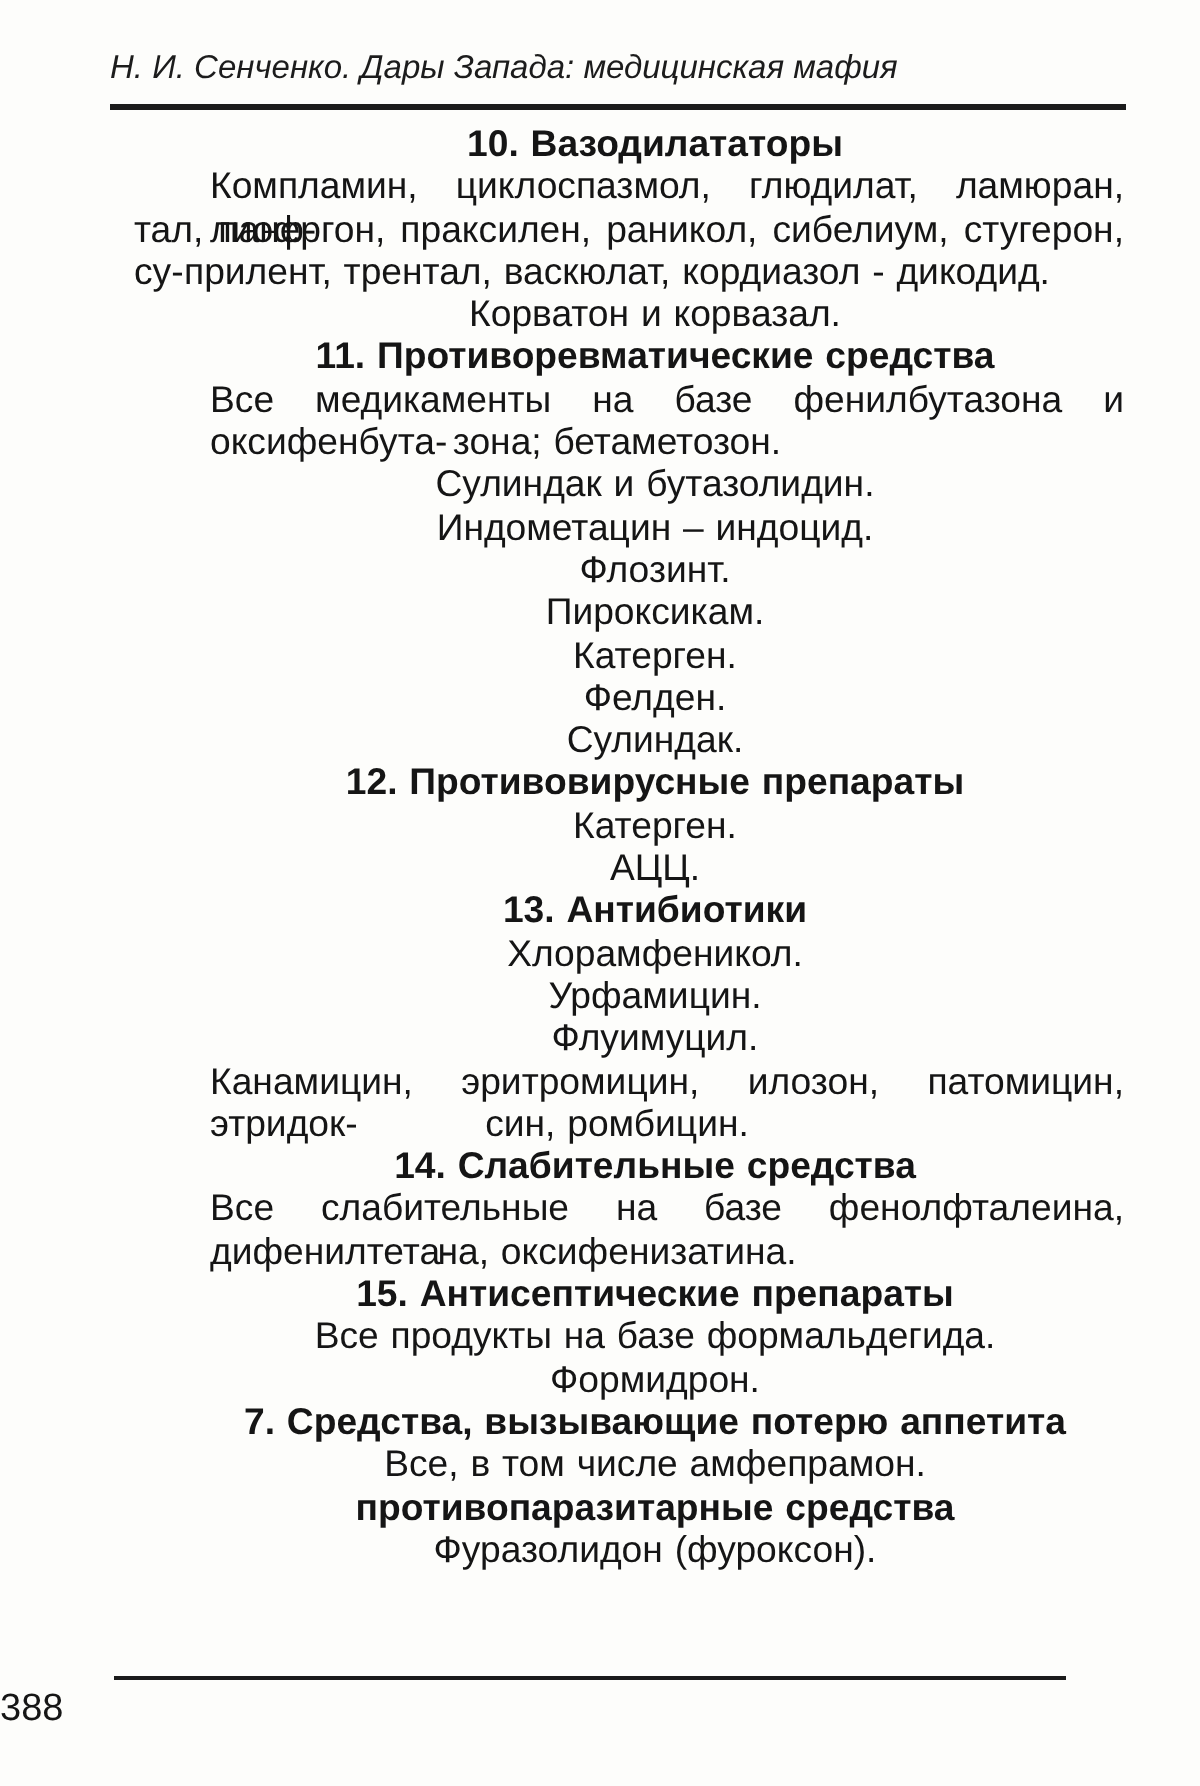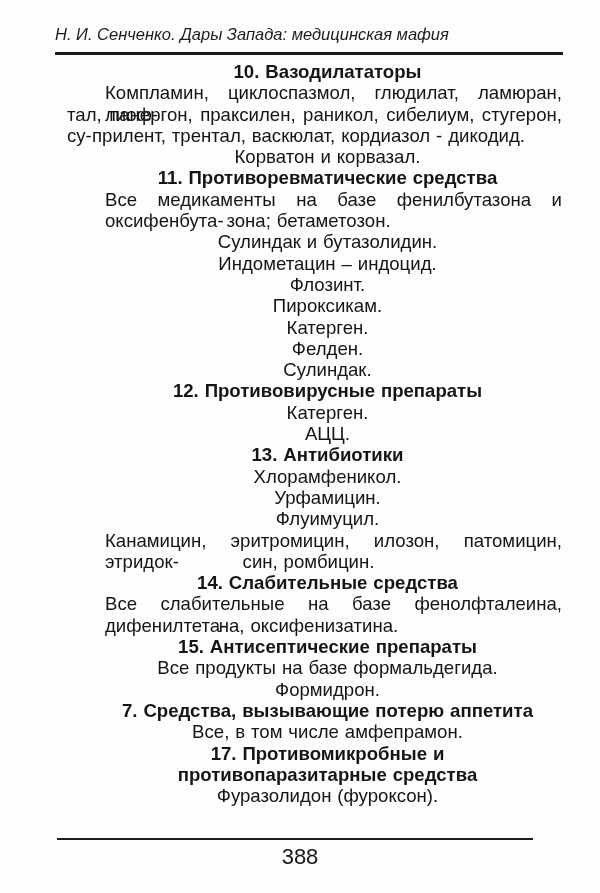--- a/index.html
+++ b/index.html
@@ -58,22 +58,21 @@
     top: 838px;
     width: 476px;
     height: 2px;
     background: #1b1b1b;
   }
   .page-number {
     position: absolute;
     left: 0;
     top: 844px;
     width: 600px;
-    text-align: center;
-    font-size: 22px;
+    font-size: 19px;
     color: #161616;
   }
 </style>
 </head>
 <body>
 
 <div class="page">
   <div class="running-header">Н. И. Сенченко. Дары Запада: медицинская мафия</div>
   <div class="header-rule"></div>
   <div class="text-block" id="text-block">
@@ -102,19 +101,18 @@
       <div class="line indent justify">Канамицин, эритромицин, илозон, патомицин, этридок-</div>
       <div class="line">син, ромбицин.</div>
       <div class="line heading indent">14. Слабительные средства</div>
       <div class="line indent justify">Все слабительные на базе фенолфталеина, дифенилтета-</div>
       <div class="line">на, оксифенизатина.</div>
       <div class="line heading indent">15. Антисептические препараты</div>
       <div class="line indent">Все продукты на базе формальдегида.</div>
       <div class="line indent">Формидрон.</div>
       <div class="line heading indent">7. Средства, вызывающие потерю аппетита</div>
       <div class="line indent">Все, в том числе амфепрамон.</div>
-      <div class="line heading indent">17. Противомикробные и</div>
       <div class="line heading indent">противопаразитарные средства</div>
       <div class="line indent">Фуразолидон (фуроксон).</div>
     </div>
   <div class="footer-rule"></div>
   <div class="page-number">388</div>
 </div>
 
 </body></html>

